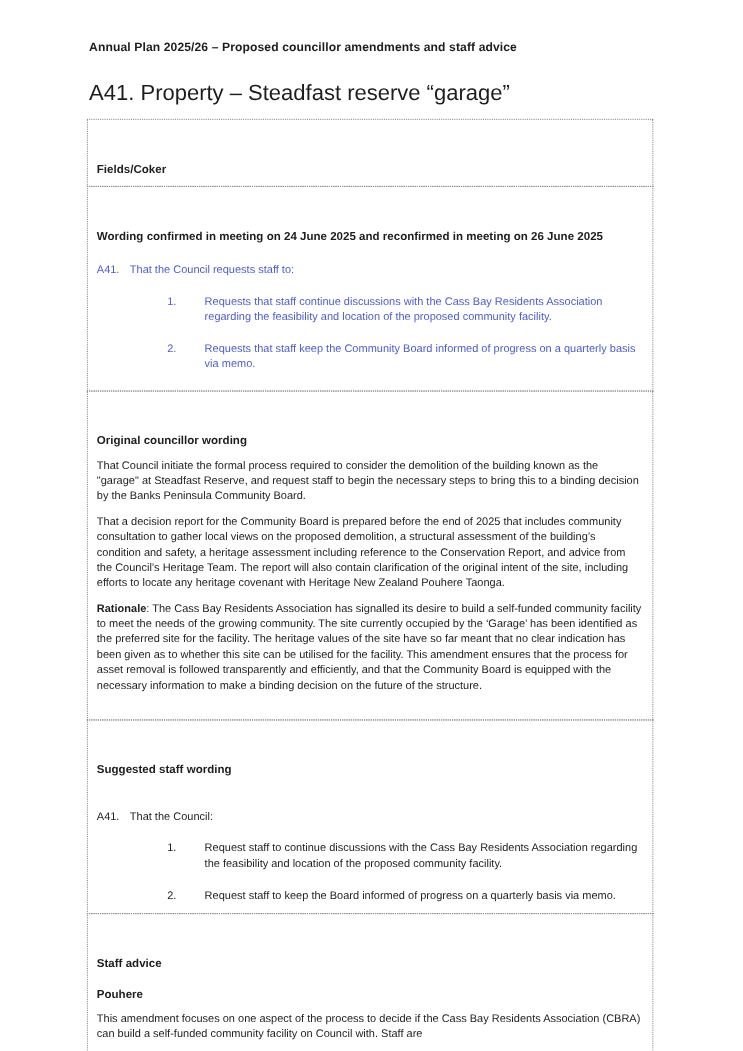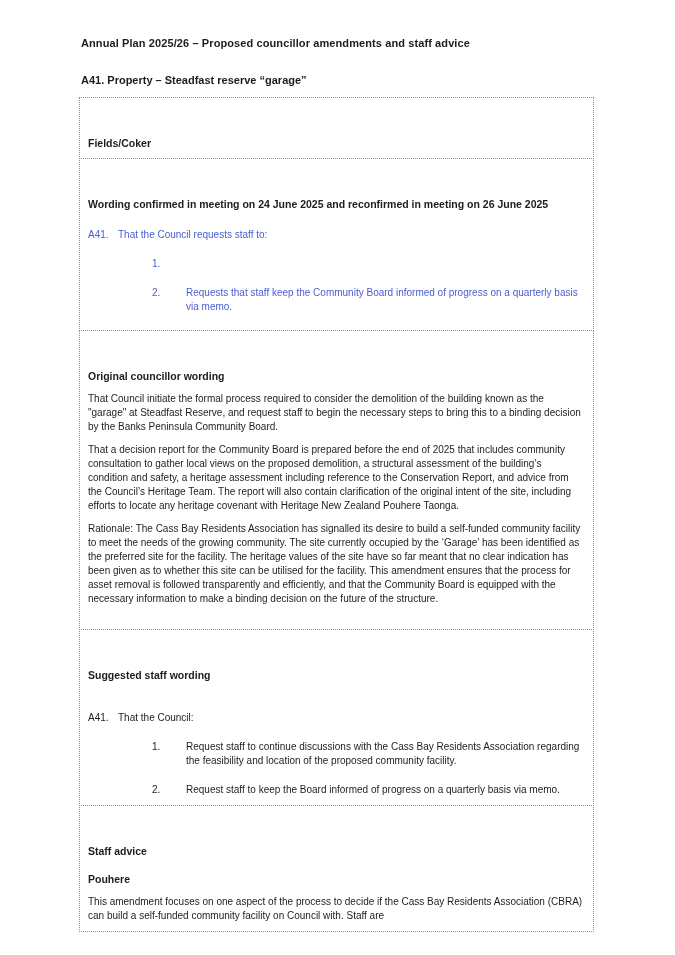--- a/index.html
+++ b/index.html
@@ -17,22 +17,22 @@
     padding: 37px 79px 0 81px;
   }
   .doc-header {
     font-size: 11px;
     font-weight: bold;
     color: #1d1d1b;
     letter-spacing: 0.1px;
   }
   .doc-title {
     margin-top: 25px;
-    font-size: 11px;
-    font-weight: bold;
+    font-size: 20px;
+    font-weight: normal;
     color: #1d1d1b;
   }
   .doc-table {
     margin-top: 12px;
     margin-left: -2px;
     width: 515px;
   }
   .row {
     border: 1px dotted #8f8f8f;
     margin-top: -1px;
@@ -54,21 +54,21 @@
     display: flex;
     margin-top: 17px;
   }
   .motion-label { flex: none; width: 30px; }
   .list-item {
     display: flex;
     margin-top: 15px;
     padding-left: 64px;
   }
   .list-num { flex: none; width: 34px; }
-  .b { font-weight: normal; text-align: right; }
+  .b { font-weight: bold; text-align: right; }
   
   .row-proposer { min-height: 30px; }
   .row-confirmed { min-height: 167px; padding-bottom: 16px; }
   .row-original { min-height: 300px; }
   .row-suggested { min-height: 169px; }
   .row-suggested .motion { margin-top: 29px; }
   .row-staff { min-height: 89px; }
   .subheading { margin-top: 14px; }
   .doc-footnote {
     margin-top: 40px;
@@ -94,20 +94,21 @@
     </section>
 
     <section class="row row-confirmed">
       <div class="cell-heading">Wording confirmed in meeting on 24 June 2025 and reconfirmed in meeting on 26 June 2025</div>
       <div class="motion blue">
         <span class="motion-label">A41.</span>
         <span>That the Council requests staff to:</span>
       </div>
       <div class="list-item blue">
         <span class="list-num">1.</span>
+        <span>Requests that staff continue discussions with the Cass Bay Residents Association regarding the feasibility and location of the proposed community facility.</span>
       </div>
       <div class="list-item blue">
         <span class="list-num">2.</span>
         <span>Requests that staff keep the Community Board informed of progress on a quarterly basis via memo.</span>
       </div>
     </section>
 
     <section class="row row-original">
       <div class="cell-heading">Original councillor wording</div>
       <p class="body-text para">That Council initiate the formal process required to consider the demolition of the building known as the "garage" at Steadfast Reserve, and request staff to begin the necessary steps to bring this to a binding decision by the Banks Peninsula Community Board.</p>

